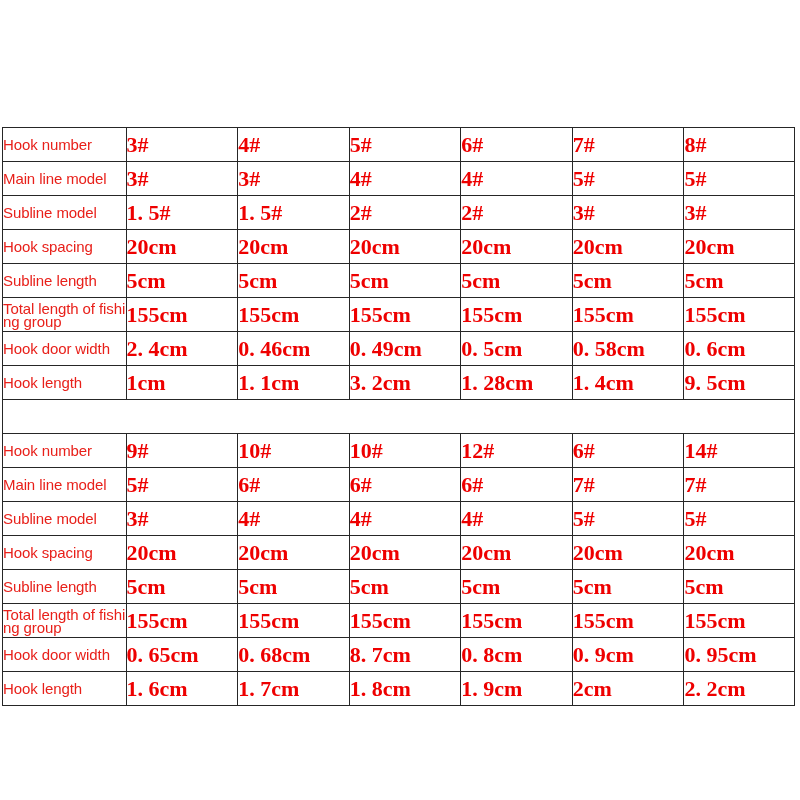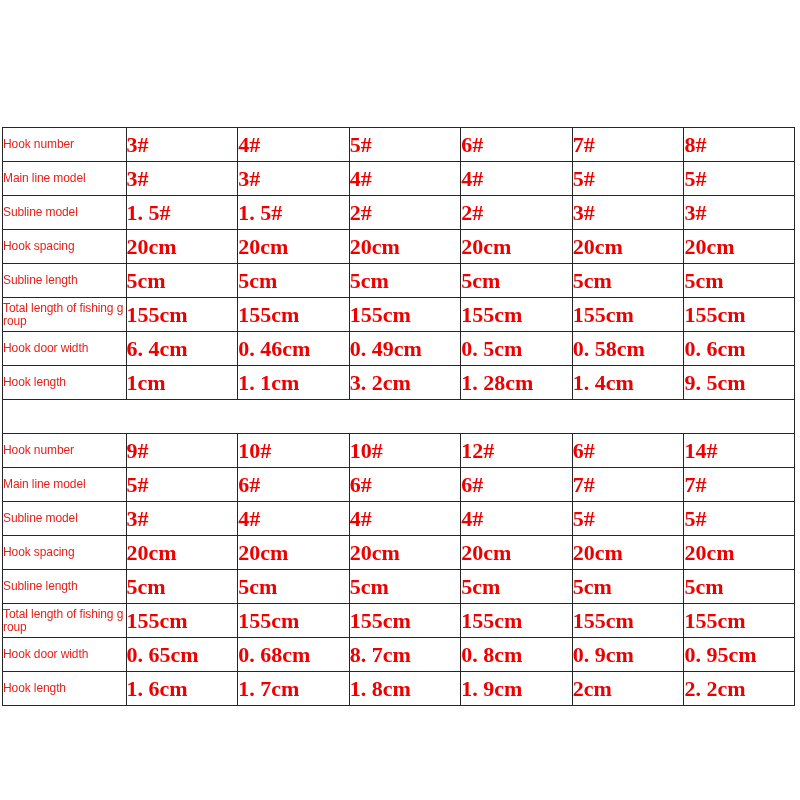--- a/index.html
+++ b/index.html
@@ -38,21 +38,21 @@
   }
 
   
   col.c-label { width: 123px; }
   col.c-data  { width: 111px; }
   col.c-data-last { width: 110px; }
 
   .label-cell {
     color: #e8201a;
     font-family: "Liberation Sans", sans-serif;
-    font-size: 12px;
+    font-size: 15px;
     line-height: 13px;
     letter-spacing: -0.1px;
     padding-left: 4px;
     padding-right: 1px;
     text-align: left;
     word-break: break-all;
     overflow: hidden;
   }
 
   .value-cell {
@@ -141,21 +141,21 @@
         <td class="label-cell">Total length of fishing group</td>
         <td class="value-cell">155cm</td>
         <td class="value-cell">155cm</td>
         <td class="value-cell">155cm</td>
         <td class="value-cell">155cm</td>
         <td class="value-cell">155cm</td>
         <td class="value-cell">155cm</td>
       </tr>
       <tr>
         <td class="label-cell">Hook door width</td>
-        <td class="value-cell">6. 4cm</td>
+        <td class="value-cell">2. 4cm</td>
         <td class="value-cell">0. 46cm</td>
         <td class="value-cell">0. 49cm</td>
         <td class="value-cell">0. 5cm</td>
         <td class="value-cell">0. 58cm</td>
         <td class="value-cell">0. 6cm</td>
       </tr>
       <tr>
         <td class="label-cell">Hook length</td>
         <td class="value-cell">1cm</td>
         <td class="value-cell">1. 1cm</td>

